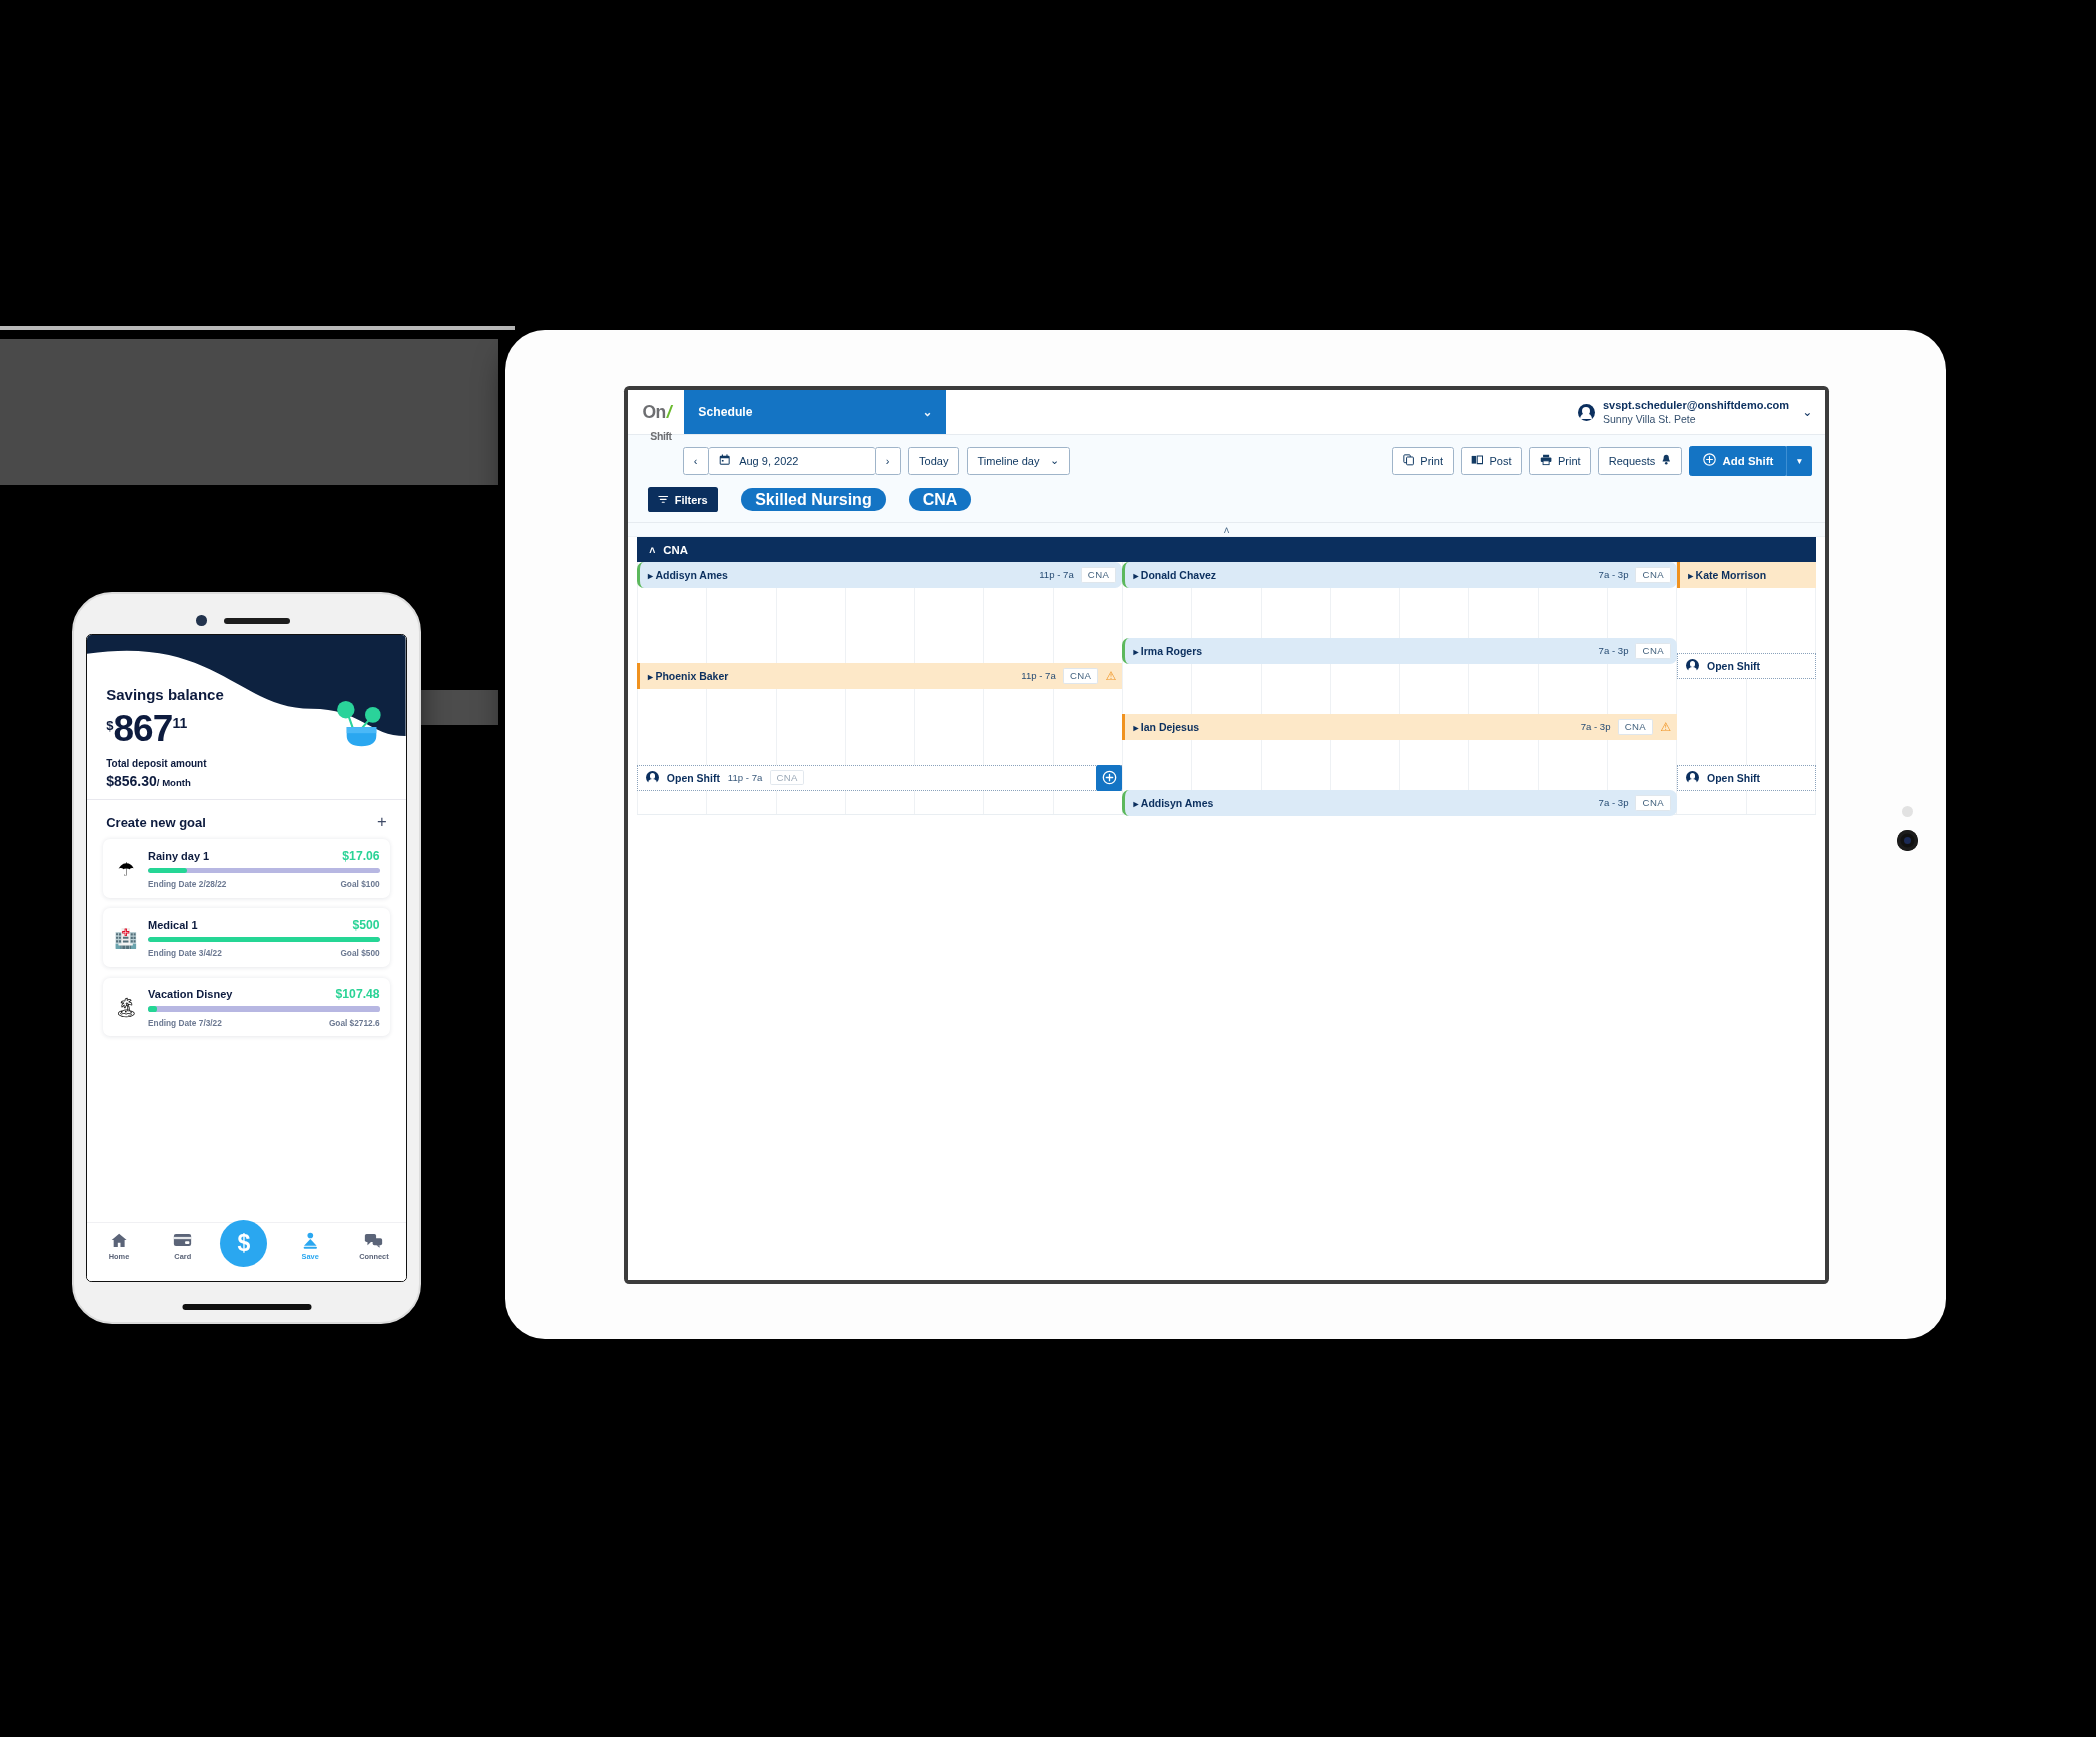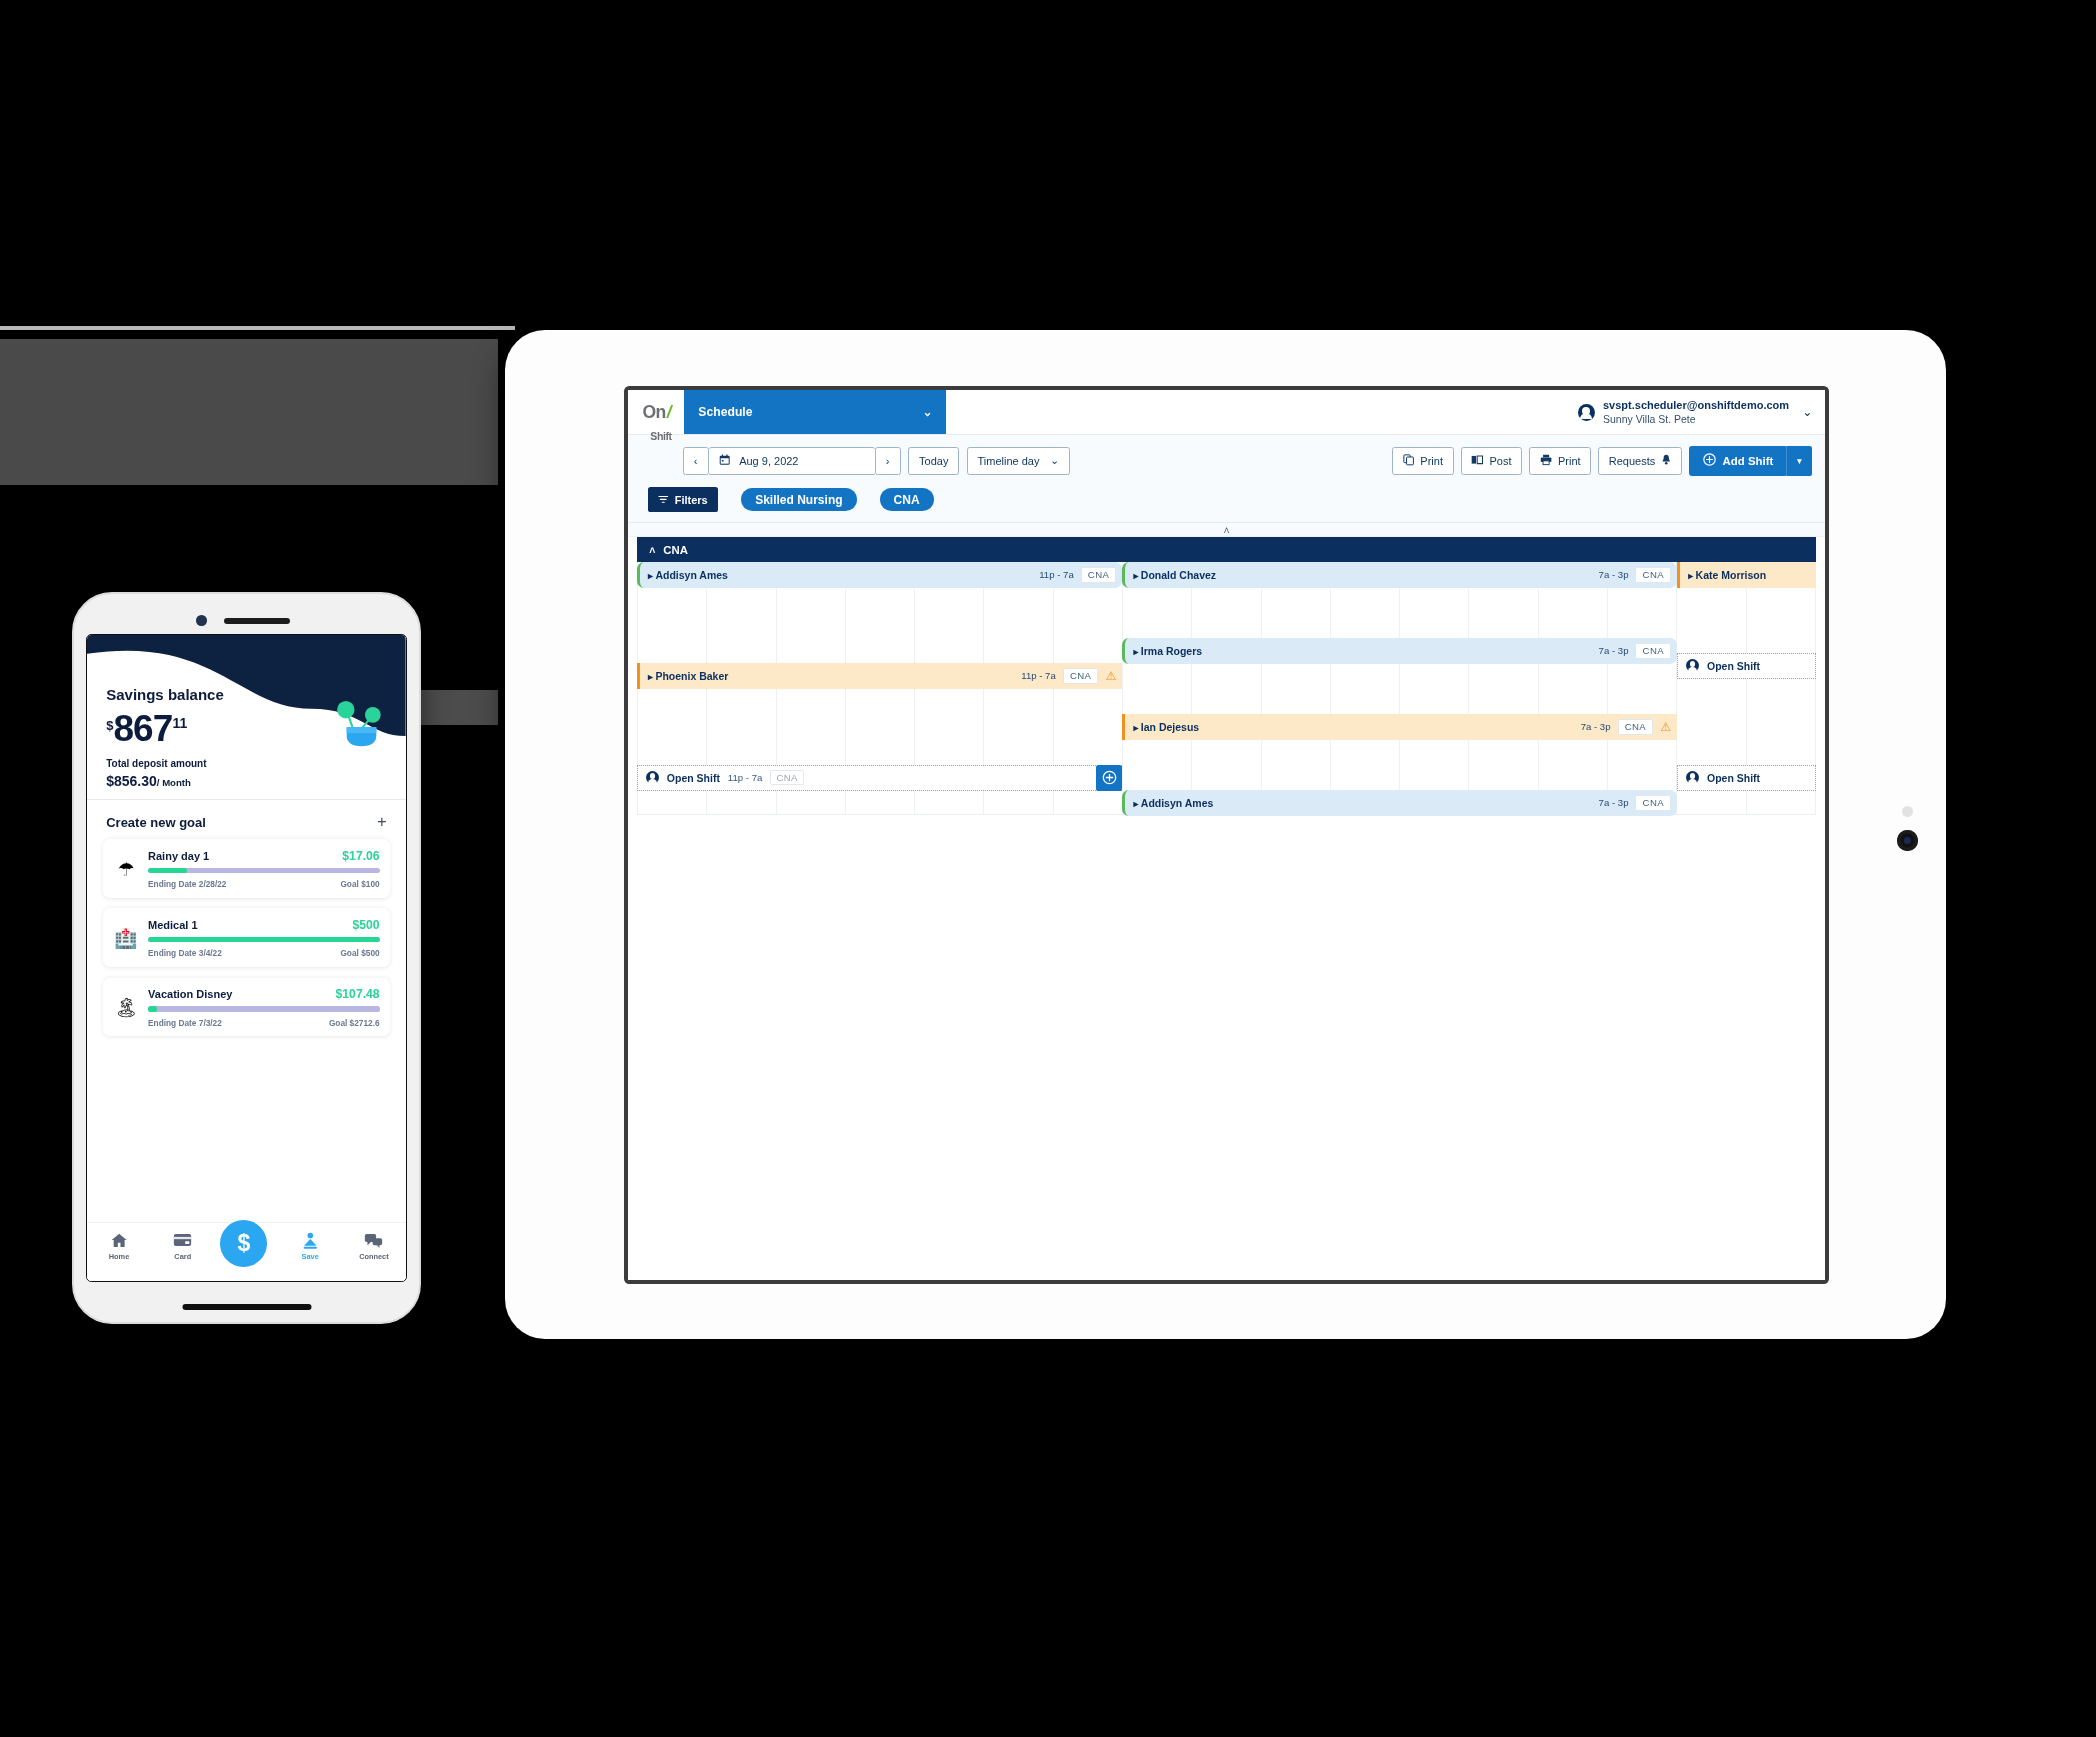--- a/index.html
+++ b/index.html
@@ -126,21 +126,21 @@
   .split .btn-primary-caret{border-radius:0 2.6px 2.6px 0;}
 
   .chips-row { display:flex; align-items:center; gap:23px; padding: 11.4px 0 10.5px 7px; }
   .chip-filters {
     background:#0b2f5e; color:#fff; height:24.5px; border-radius:2.6px;
     display:flex; align-items:center; gap:6.1px; padding:0 10.5px;
     font-size:11px; font-weight:bold; cursor:pointer;
   }
   .chip {
     height:23px; border-radius:11.4px; padding:0 14px; display:flex;
-    align-items:center; font-size:12px; font-weight:bold; color:#fff;
+    align-items:center; font-size:16px; font-weight:bold; color:#fff;
     background:#1474c4; cursor:pointer;
   }
 
   
   .collapse-strip {
     height:14px; background:#f7fbfe; display:flex; align-items:center;
     justify-content:center; color:#4b6a88; font-size:10.5px; cursor:pointer;
     border-bottom:0.9px solid #eef3f7;
   }
 

